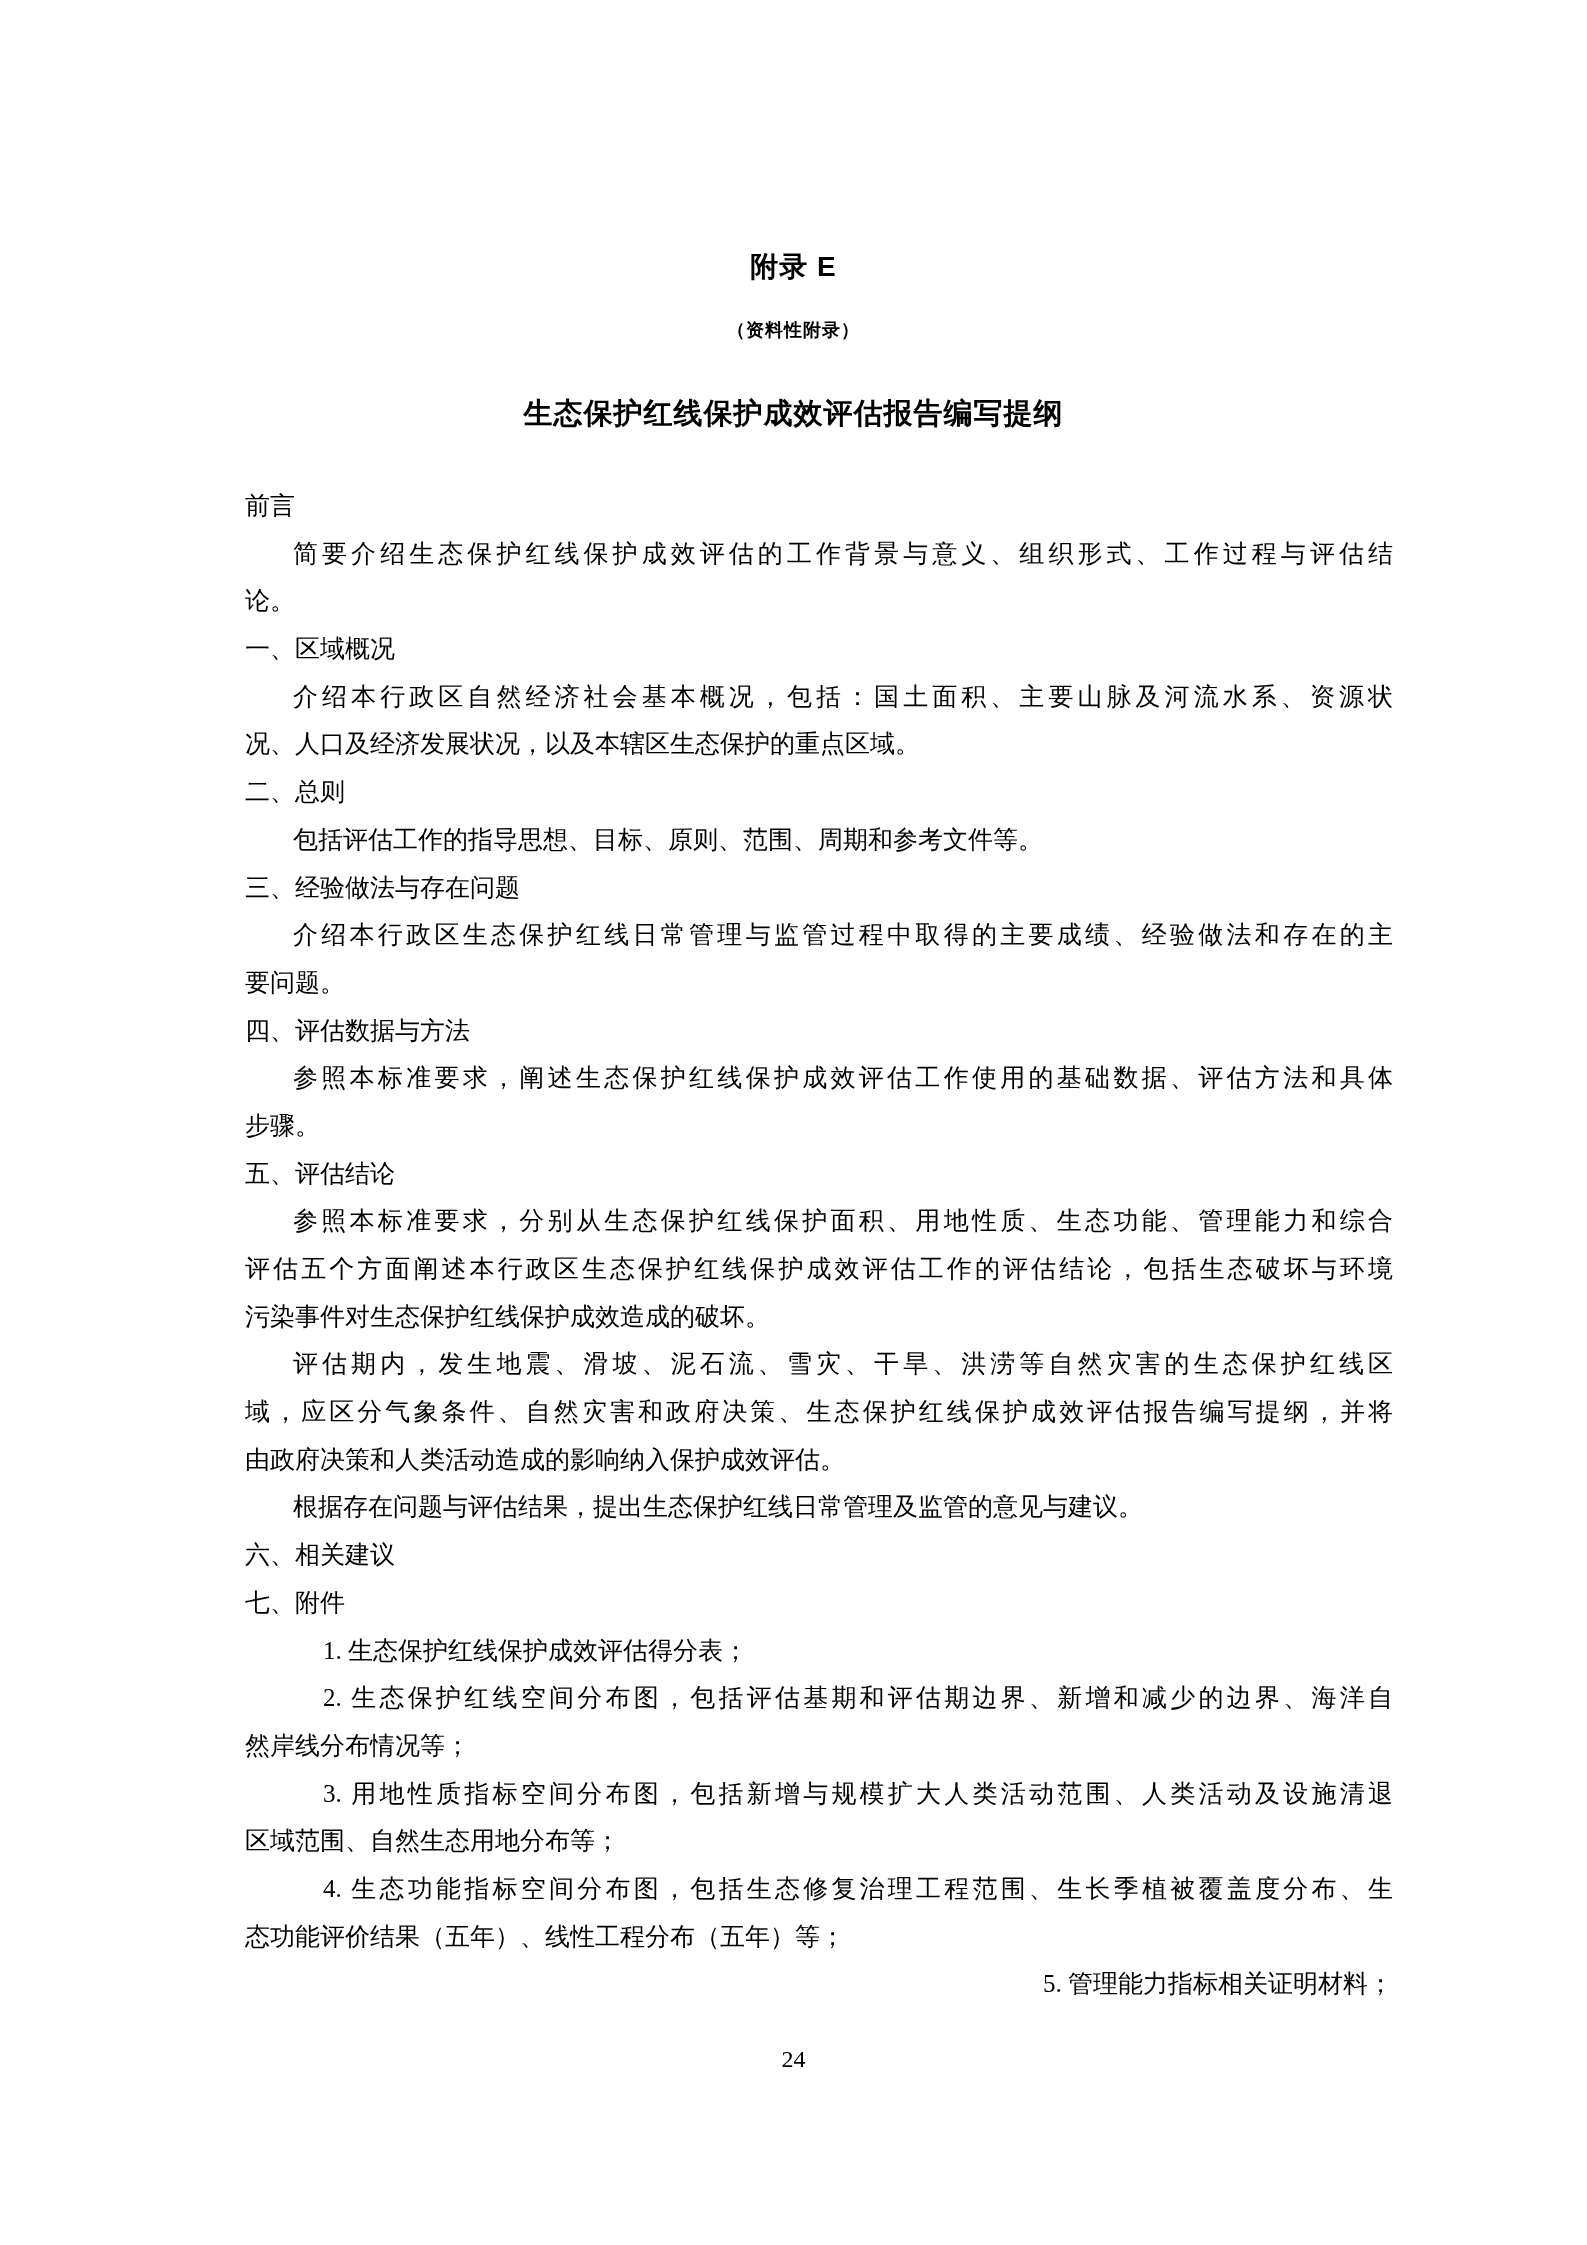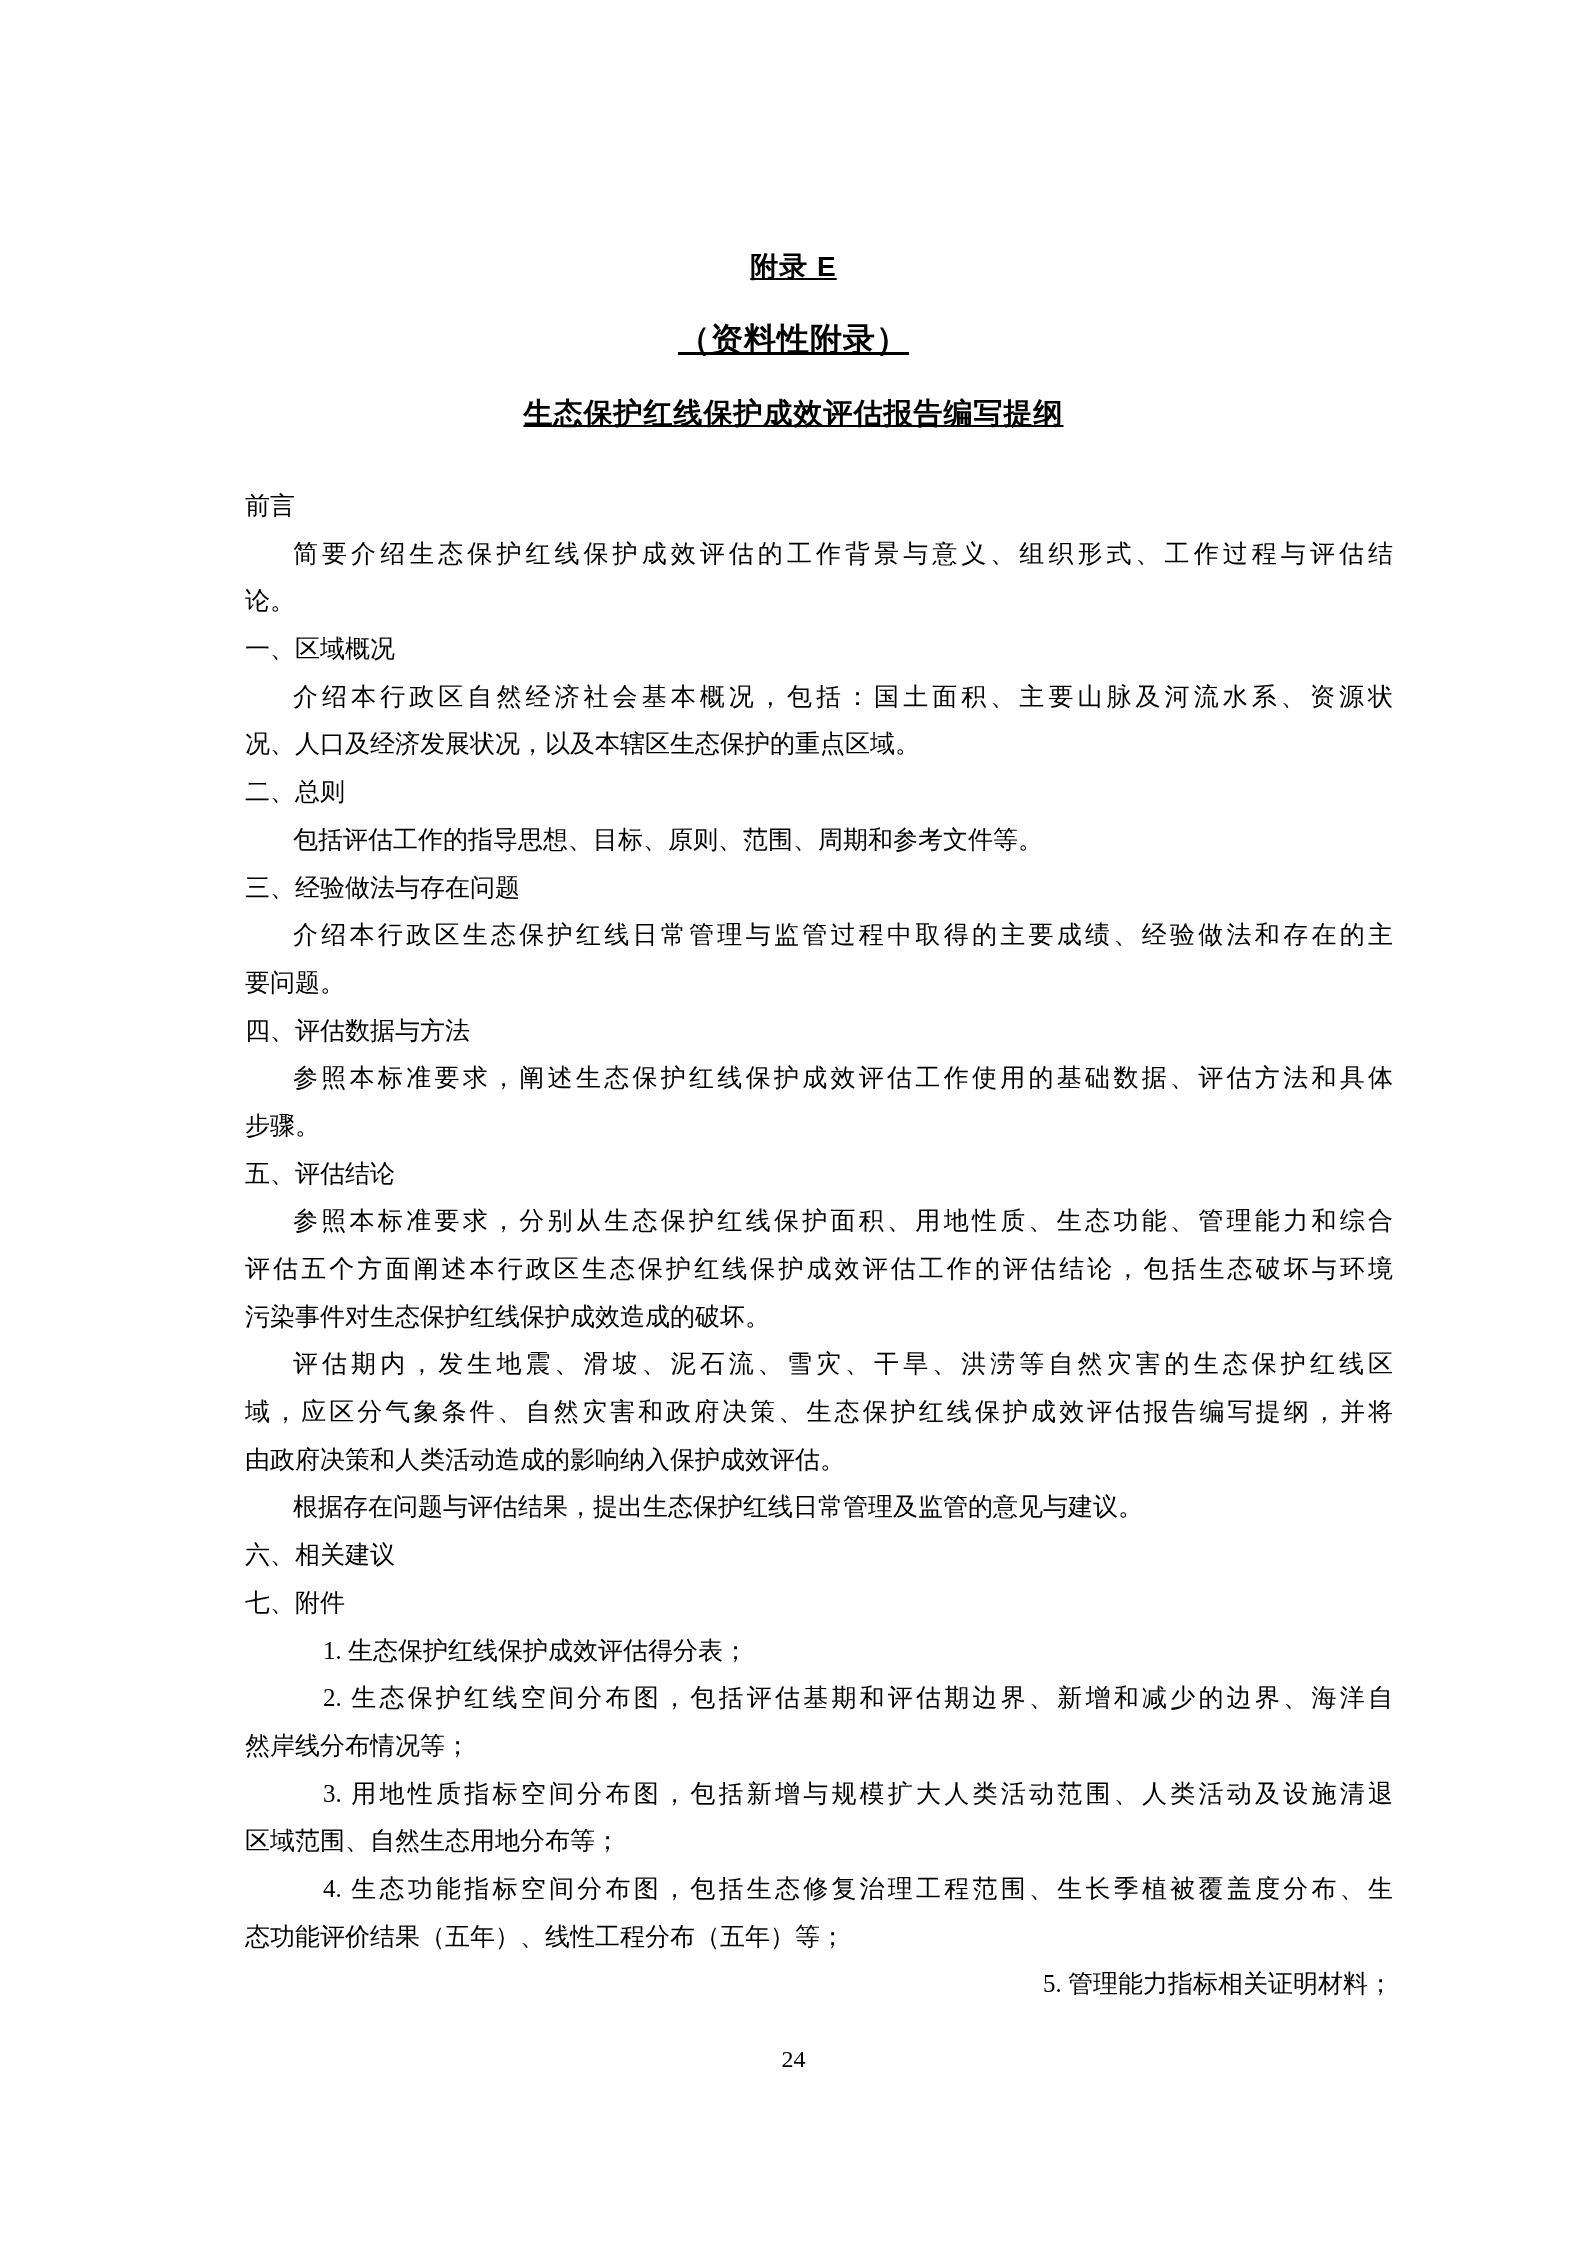--- a/index.html
+++ b/index.html
@@ -14,24 +14,23 @@
     overflow: hidden;
   }
   .center-line {
     position: absolute;
     left: 0;
     width: 100%;
     text-align: center;
     font-family: "Liberation Sans", "DejaVu Sans", sans-serif;
     font-weight: bold;
     white-space: nowrap;
-    text-decoration: underline;
   }
   .appendix-label { top: 248px; font-size: 28px; letter-spacing: 1px; }
-  .appendix-type  { top: 318px; font-size: 32px; letter-spacing: 1px; }
+  .appendix-type  { top: 318px; font-size: 18px; letter-spacing: 1px; }
   .doc-title      { top: 394px; font-size: 29px; letter-spacing: 1px; }
   .body-block {
     position: absolute;
     left: 245px;
     top: 482px;
     width: 1148px;
     font-size: 25px;
   }
   .text-line {
     height: 47.7px;

